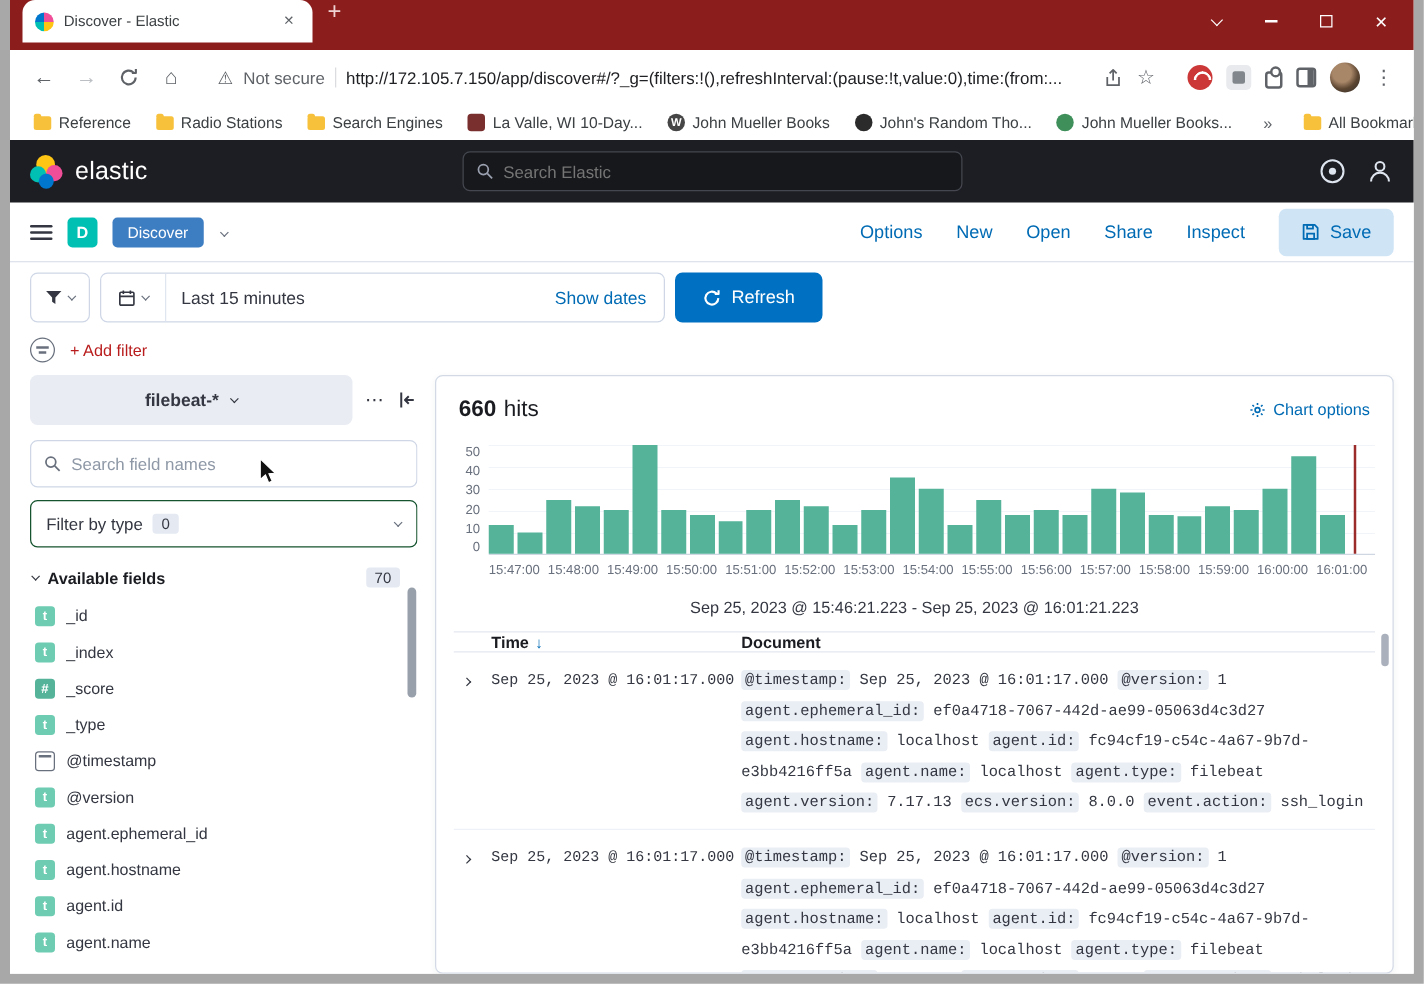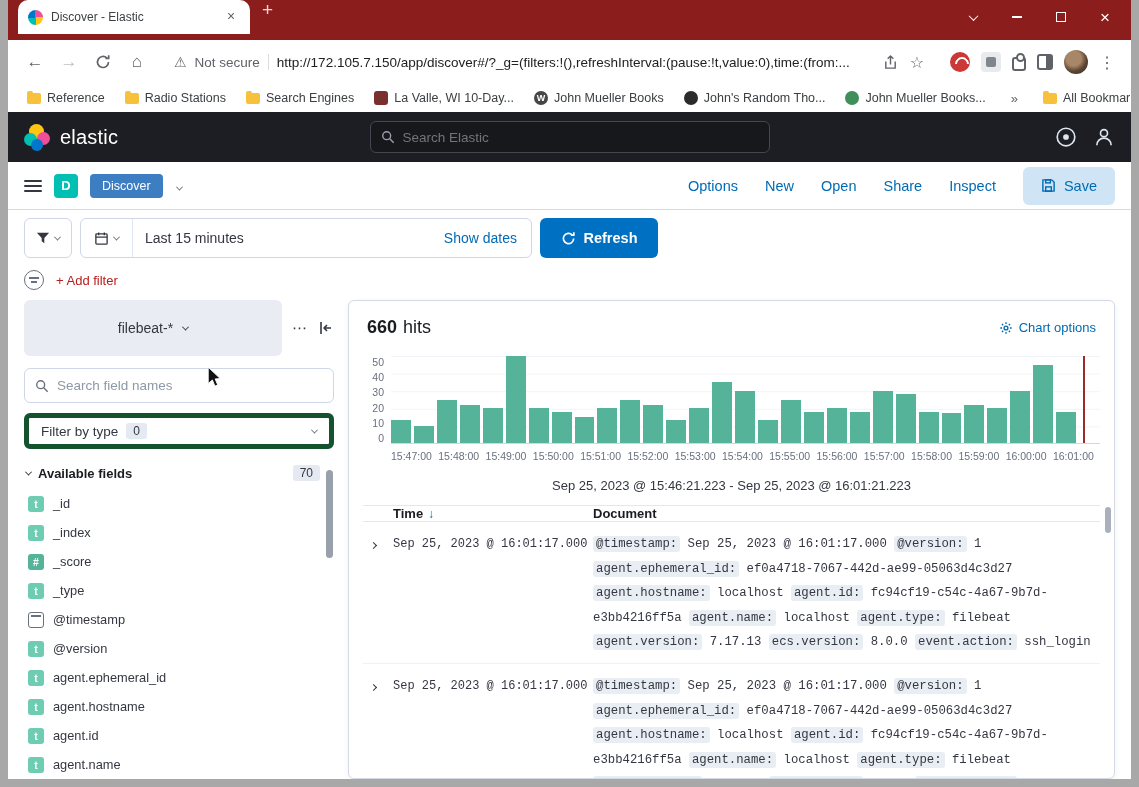--- a/index.html
+++ b/index.html
@@ -80,40 +80,40 @@
   .querybar{display:flex;align-items:center;gap:8px;padding:8px 16px 6px;background:#fff;flex:0 0 auto}
   .qfilter-btn{height:40px;width:48px;border:1px solid #cfd7e6;border-radius:6px;background:#fff;display:flex;align-items:center;justify-content:center;gap:5px;color:#343741}
   .qsearch{flex:1;height:40px;border:1px solid #cfd7e6;border-radius:6px;background:#fff;display:flex;align-items:center;padding:0 12px;gap:8px;min-width:0}
   .qsearch input{border:none;outline:none;flex:1;font-size:14px;color:#343741;font-family:inherit}
   .qsearch input::placeholder{color:#98a2b3}
   .kql{color:#69707d;font-size:13px;flex:0 0 auto;cursor:pointer}
   .qdate{width:452px;height:40px;border:1px solid #cfd7e6;border-radius:6px;display:flex;align-items:center;background:#fff;flex:0 0 auto}
   .qdate-btn{width:52px;height:100%;display:flex;align-items:center;justify-content:center;gap:5px;border-right:1px solid #e0e6f0;color:#343741;cursor:pointer}
   .qdate-text{padding:0 12px;font-size:14px;color:#343741}
   .show-dates{margin-left:auto;padding-right:14px;color:#006bb4;font-size:14px;cursor:pointer}
-  .refresh-btn{height:40px;min-width:118px;background:#0071c2;color:#fff;border:none;border-radius:6px;display:flex;align-items:center;justify-content:center;gap:8px;font-size:14.5px;font-weight:700;cursor:pointer;font-family:inherit;flex:0 0 auto}
+  .refresh-btn{height:40px;min-width:118px;background:#0071c2;color:#fff;border:none;border-radius:6px;display:flex;align-items:center;justify-content:center;gap:8px;font-size:14.5px;font-weight:400;cursor:pointer;font-family:inherit;flex:0 0 auto}
 
   
   .filterbar{display:flex;align-items:center;gap:12px;padding:6px 16px 10px;background:#fff;flex:0 0 auto}
   .filter-circle{width:20px;height:20px;border-radius:50%;border:1.6px solid #69707d;position:relative}
   .filter-circle::before{content:"";position:absolute;left:4px;right:4px;top:6px;height:1.6px;background:#69707d}
   .filter-circle::after{content:"";position:absolute;left:6px;right:6px;top:10px;height:1.6px;background:#69707d}
   .add-filter{color:#b91c1c;font-size:13px;cursor:pointer}
 
   
   .content{flex:1;display:flex;padding:0 16px;gap:14px;background:#fff;min-height:0}
   .sidebar{width:310px;flex:0 0 auto;display:flex;flex-direction:column;position:relative;overflow:hidden}
   .sb-row1{display:flex;align-items:center;gap:10px;margin-bottom:12px}
-  .index-select{flex:1;height:56px;background:#e9edf3;border-radius:6px;display:flex;align-items:center;justify-content:center;gap:10px;font-size:14px;font-weight:400;color:#343741;cursor:pointer}
+  .index-select{flex:1;height:40px;background:#e9edf3;border-radius:6px;display:flex;align-items:center;justify-content:center;gap:10px;font-size:14px;font-weight:700;color:#343741;cursor:pointer}
   .sb-ico{color:#343741;display:flex;align-items:center;cursor:pointer}
   .more-h{font-size:15px;color:#343741;letter-spacing:1px}
   .sb-search{height:38px;border:1px solid #cfd7e6;border-radius:6px;display:flex;align-items:center;gap:8px;padding:0 10px;margin-bottom:10px;background:#fff}
   .sb-search input{border:none;outline:none;flex:1;font-size:13.5px;color:#343741;font-family:inherit}
   .sb-search input::placeholder{color:#8e98a6}
-  .sb-type{height:38px;border:5px solid #14532d;border-radius:6px;display:flex;align-items:center;gap:8px;padding:0 12px;font-size:13.5px;color:#343741;margin-bottom:14px;background:#fff;cursor:pointer}
+  .sb-type{height:38px;border:1px solid #14532d;border-radius:6px;display:flex;align-items:center;gap:8px;padding:0 12px;font-size:13.5px;color:#343741;margin-bottom:14px;background:#fff;cursor:pointer}
   .badge-pill{background:#e4e9f2;border-radius:3px;padding:1px 7px;font-size:12px;color:#343741}
   .sb-type .chev{margin-left:auto;color:#69707d}
   .avail-row{display:flex;align-items:center;gap:7px;margin:2px 0 8px;padding-left:2px}
   .avail-label{font-size:13px;font-weight:700;color:#1a1c21}
   .avail-row .badge-pill{margin-left:auto;margin-right:14px}
   .field-row{display:flex;align-items:center;gap:9px;height:29px;font-size:12.8px;color:#343741;padding-left:4px;cursor:pointer}
   .f-ico{width:16px;height:16px;border-radius:3px;display:flex;align-items:center;justify-content:center;font-size:10.5px;font-weight:bold;color:#fff;flex:0 0 auto}
   .f-str{background:#6dccb1}
   .f-num{background:#54b399}
   .f-date{background:#fff;border:1.6px solid #69707d;position:relative}

